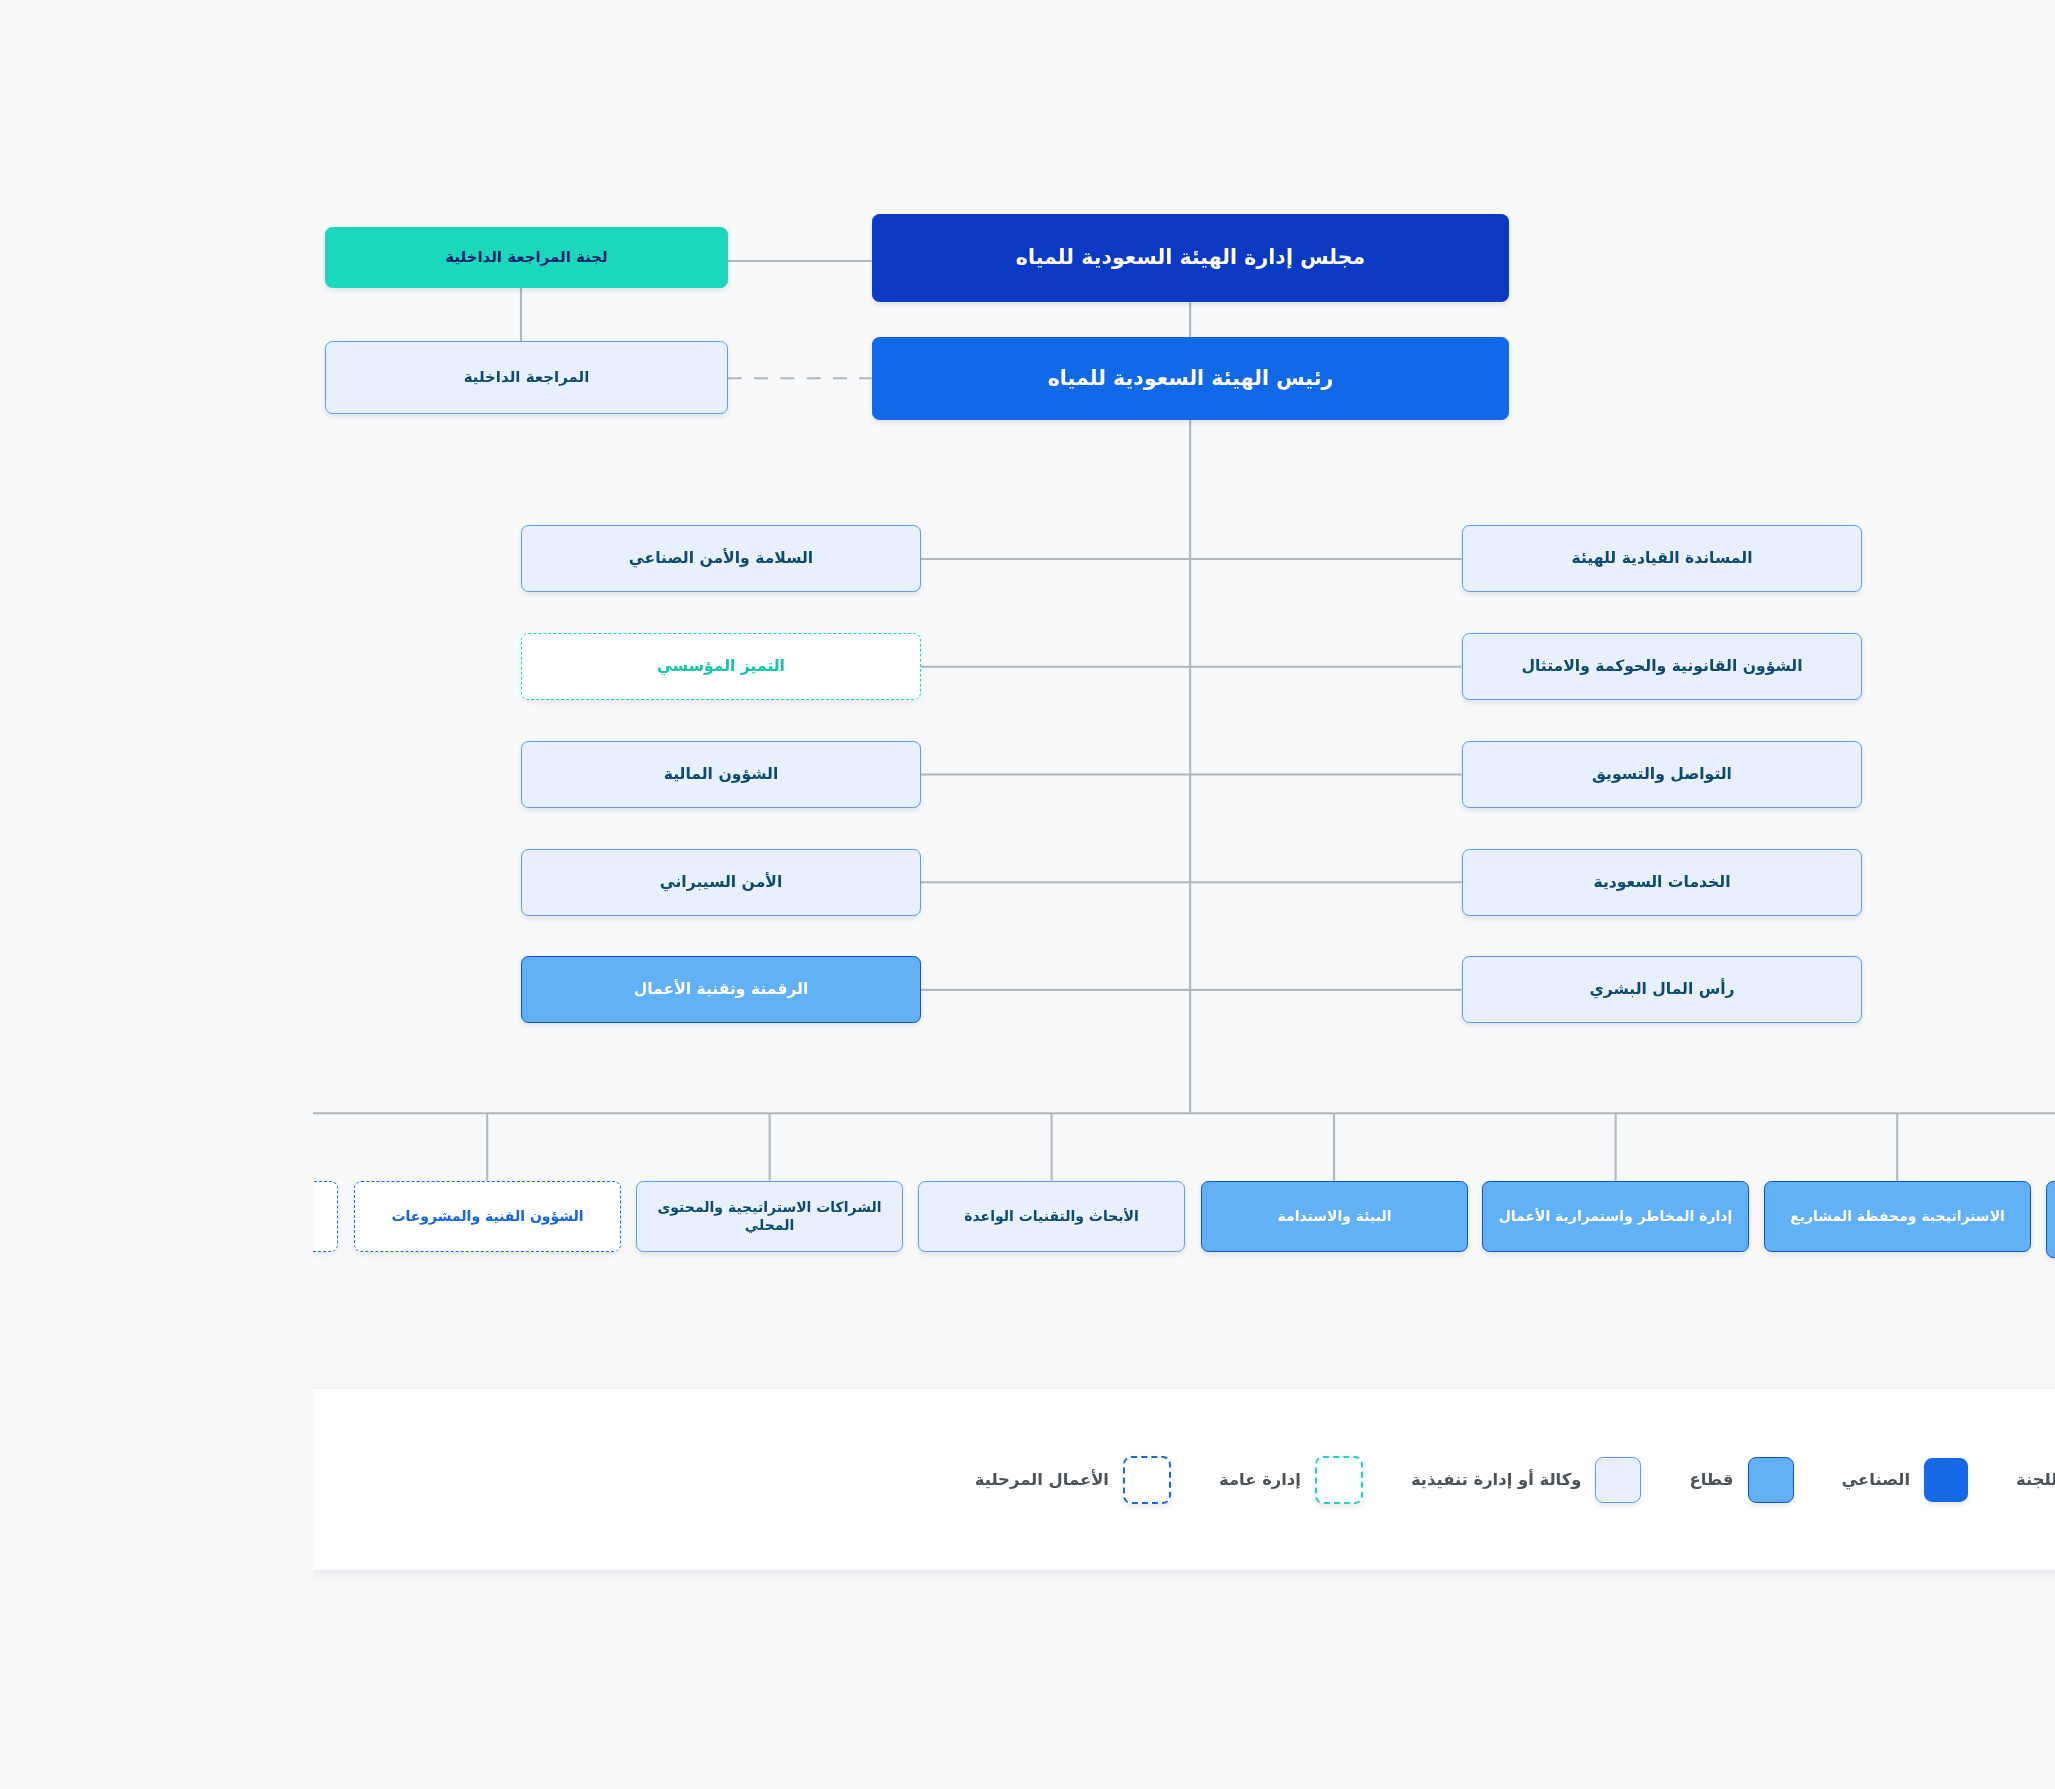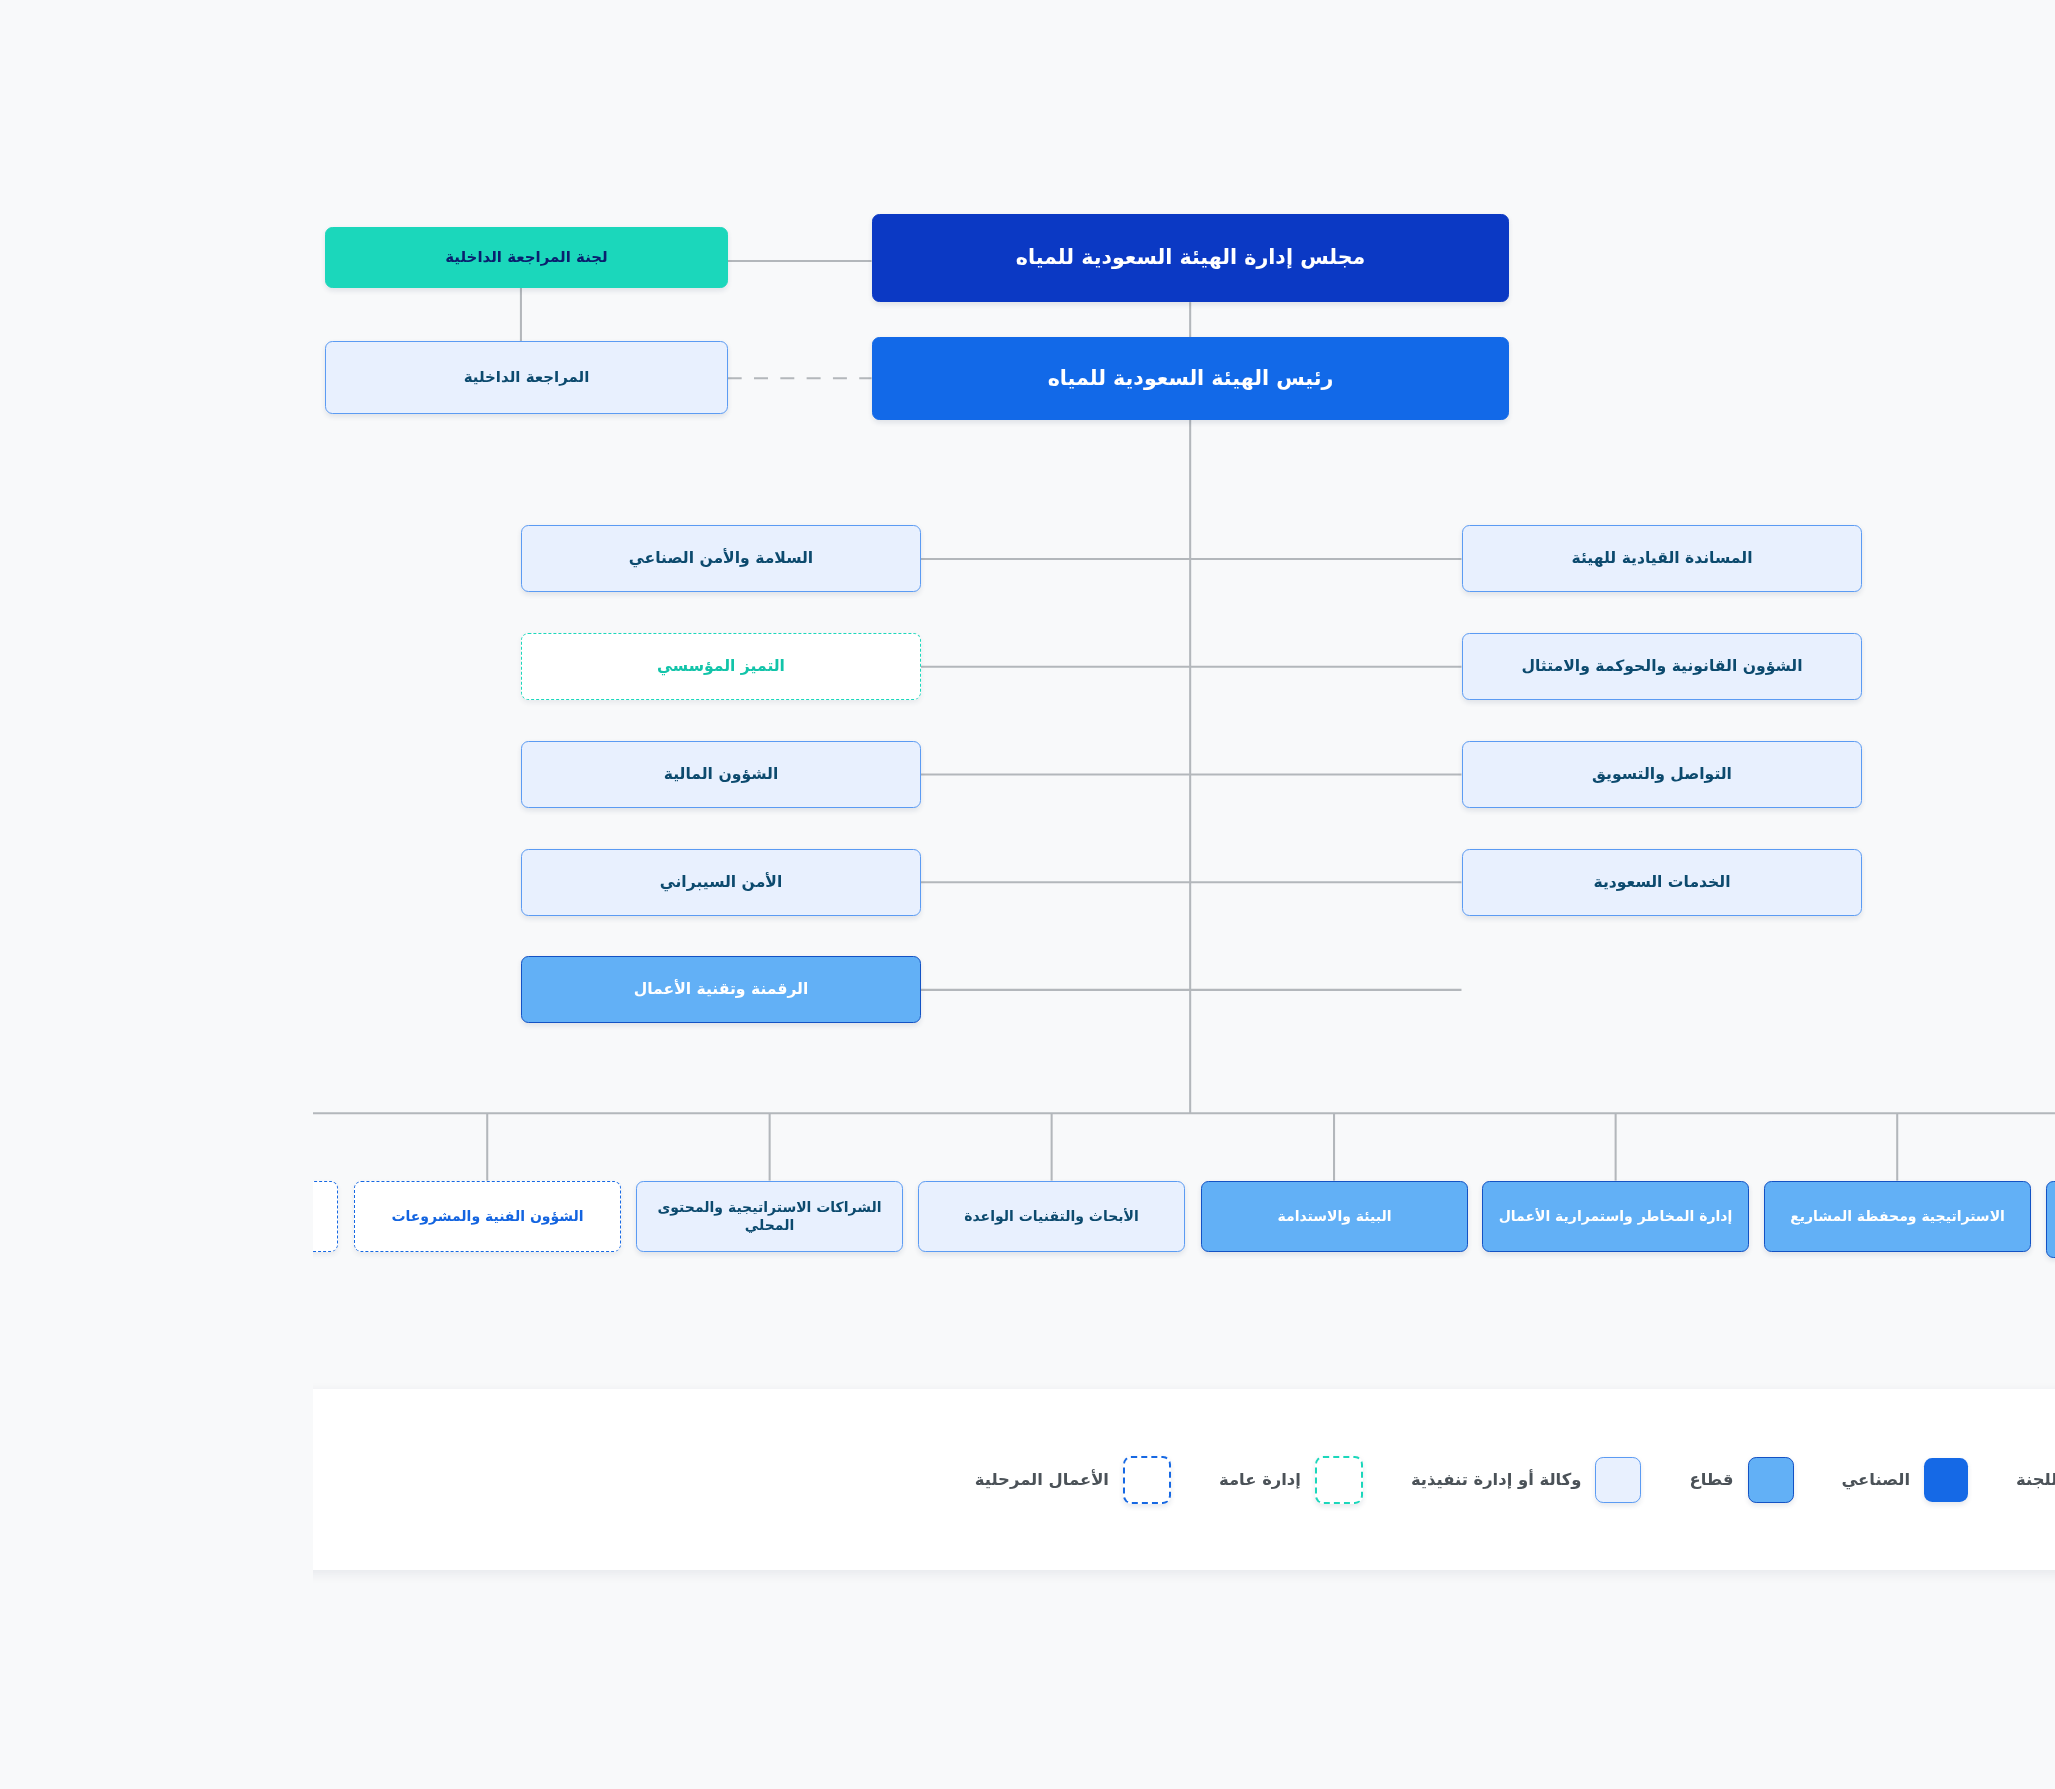--- a/index.html
+++ b/index.html
@@ -176,20 +176,23 @@
   </div>
 
   <div class="node v-exec" style="left:1462px;top:741px;width:400px;height:67px;font-size:15.6px;text-align:center;">
     <span>التواصل والتسويق</span>
   </div>
 
   <div class="node v-exec" style="left:1462px;top:849px;width:400px;height:67px;font-size:15.6px;">
     <span>الخدمات السعودية</span>
   </div>
 
+  <div class="node v-exec" style="left:1462px;top:956px;width:400px;height:67px;font-size:15.6px;">
+    <span>رأس المال البشري</span>
+  </div>
 
   <div class="node v-sector" style="left:2046px;top:1181px;width:267px;height:77px;font-size:14px;">
     <span>الشؤون التنظيمية</span>
   </div>
 
   <div class="node v-sector" style="left:1764px;top:1181px;width:267px;height:71px;font-size:14px;">
     <span>الاستراتيجية ومحفظة المشاريع</span>
   </div>
 
   <div class="node v-sector" style="left:1482px;top:1181px;width:267px;height:71px;font-size:14px;">

